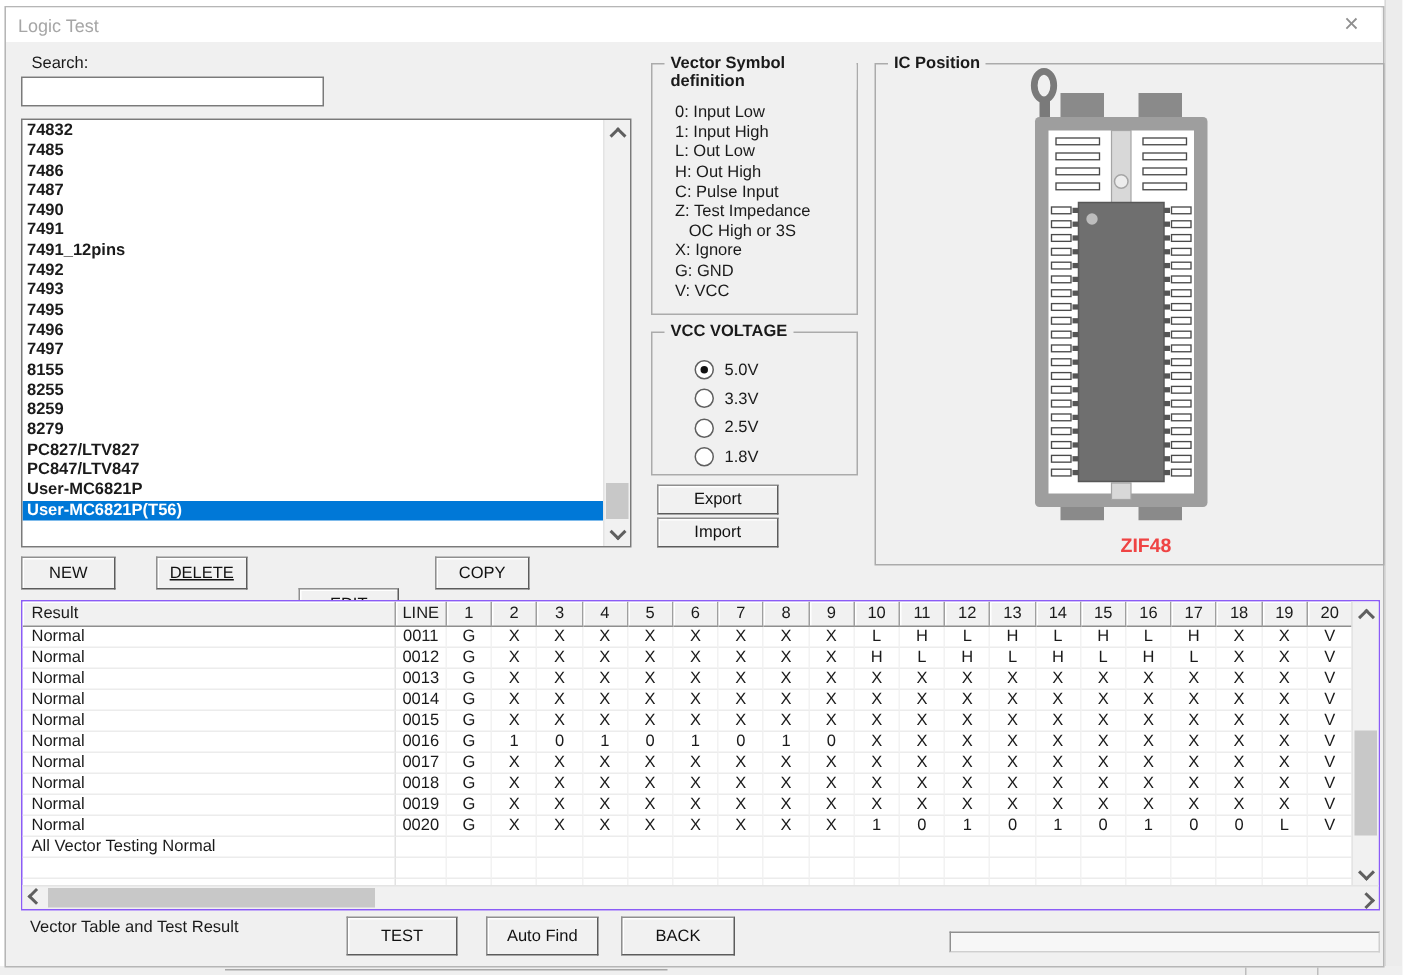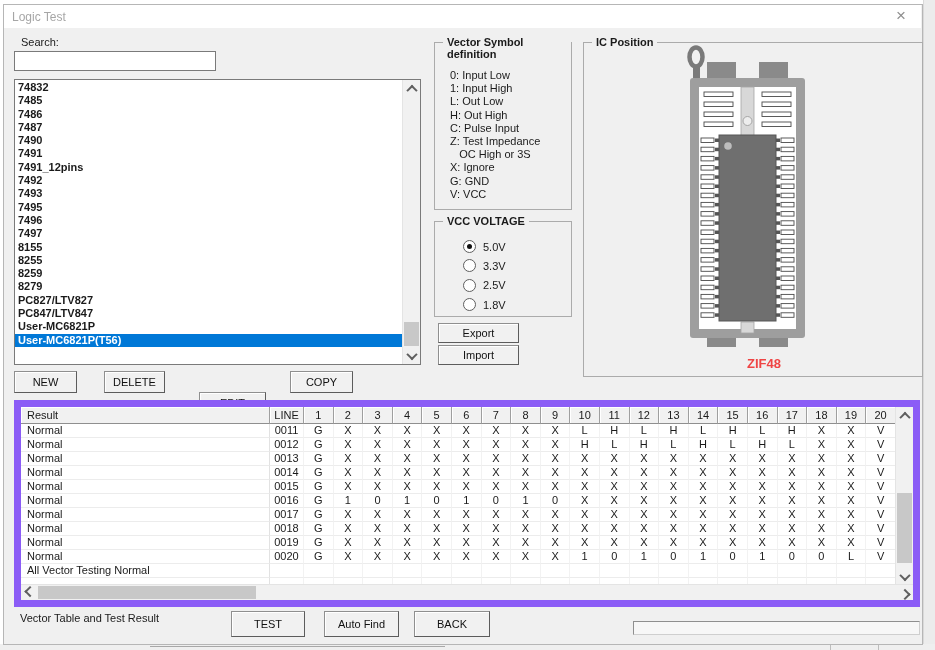--- a/index.html
+++ b/index.html
@@ -54,21 +54,21 @@
   .vsd-lines{margin:26px 0 0 15px;}
   .vsd-line{height:13.2px;line-height:13.2px;white-space:pre;}
 
   
   #vcc-options{margin:15px 0 0 28px;}
   .radio-row{height:19.3px;display:flex;align-items:center;}
   .radio{width:11px;height:11px;border:1px solid #5f5f5f;border-radius:50%;background:#fff;margin-right:7px;position:relative;}
   .radio.checked::after{content:"";position:absolute;left:3px;top:3px;width:5px;height:5px;border-radius:50%;background:#111;}
 
   
-  .grid{position:absolute;left:14px;top:400px;width:906px;height:207px;background:#ffffff;border:7px solid #8b5cf6;box-sizing:border-box;}
+  .grid{position:absolute;left:14px;top:400px;width:906px;height:207px;background:#ffffff;border:1px solid #8b5cf6;box-sizing:border-box;}
   .grid-inner{position:absolute;left:0;top:0;right:17px;bottom:15px;overflow:hidden;}
   .grow,.ghead{display:flex;width:100%;}
   .ghead{height:17px;}
   .hcell{height:17px;line-height:16px;background:#f1f1f1;border-right:1px solid #9f9f9f;border-bottom:1px solid #8f8f8f;
          box-shadow:inset 1px 1px 0 #ffffff;box-sizing:border-box;text-align:center;overflow:hidden;}
   .grow{height:14px;}
   .cell{height:14px;line-height:13px;border-right:1px solid #f2f2f2;border-bottom:1px solid #ececec;box-sizing:border-box;text-align:center;overflow:hidden;white-space:nowrap;}
   .c-result{width:249px;flex:none;text-align:left;padding-left:6px;}
   .c-line{width:34px;flex:none;}
   .c-val{flex:1;}
@@ -131,21 +131,21 @@
       <div class="sb-thumb" style="left:1px;right:1px;bottom:18px;height:24px;"></div>
       <div class="sb-arrow bottom">
           <span class="chev down"></span>
         </div>
     </div>
   </div>
 
   <div class="btn" style="left:14px;top:371px;width:61px;height:20px;">
       <span>NEW</span>
     </div>
-  <div class="btn" style="left:104px;top:371px;width:59px;height:20px;">
+  <div class="btn" style="left:104px;top:371px;width:59px;height:20px;text-decoration:underline;">
       <span>DELETE</span>
     </div>
   <div class="btn" style="left:199px;top:392px;width:65px;height:20px;">
       <span>EDIT</span>
     </div>
   <div class="btn" style="left:290px;top:371px;width:61px;height:20px;">
       <span>COPY</span>
     </div>
 
   <div class="groupbox" style="left:434px;top:42px;width:136px;height:166px;">

